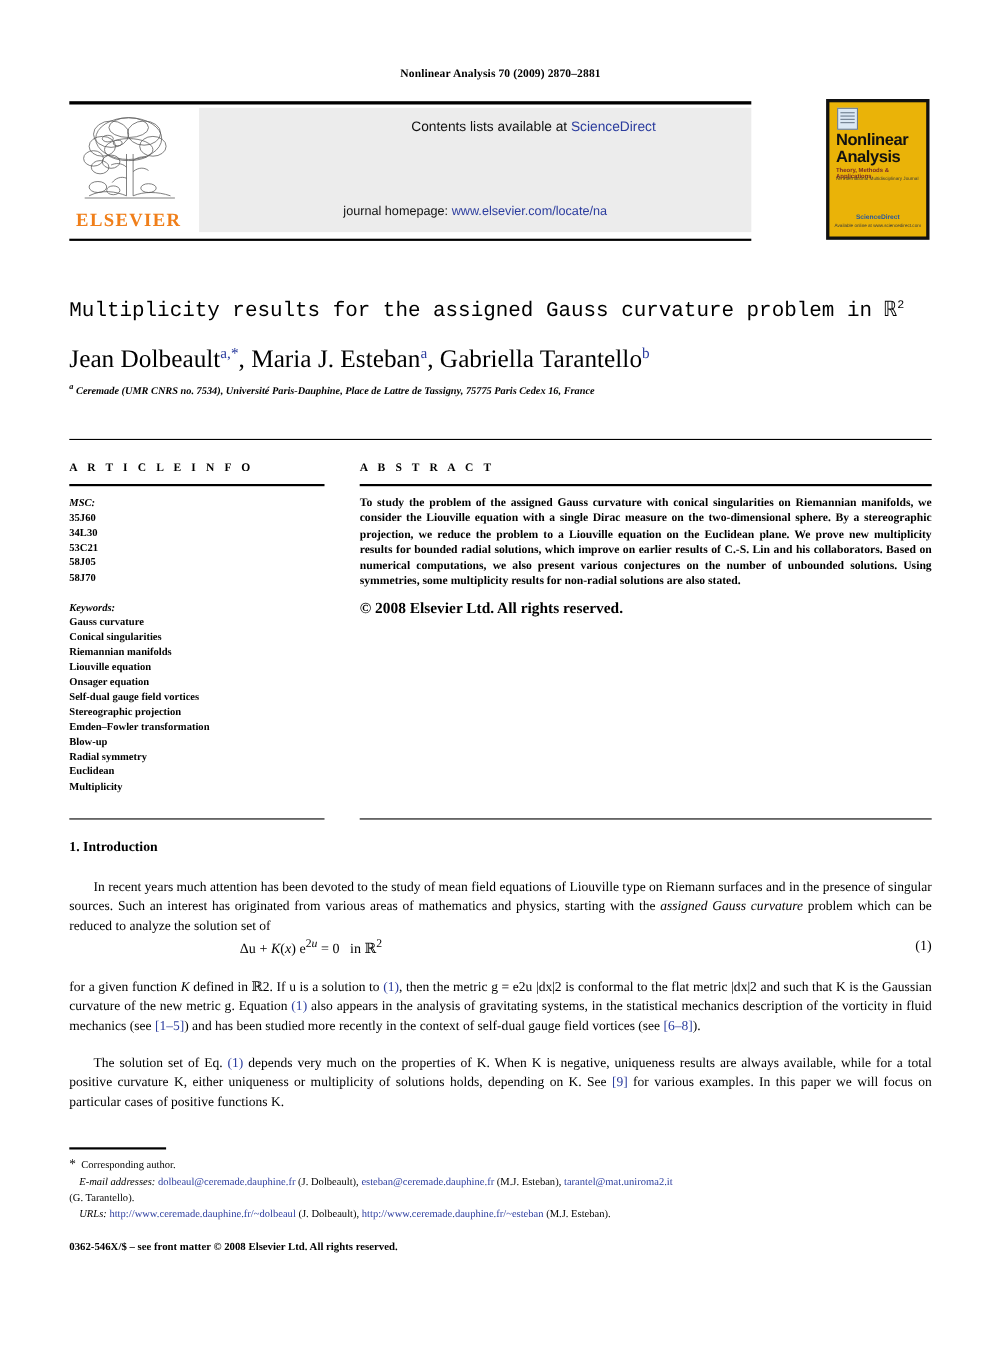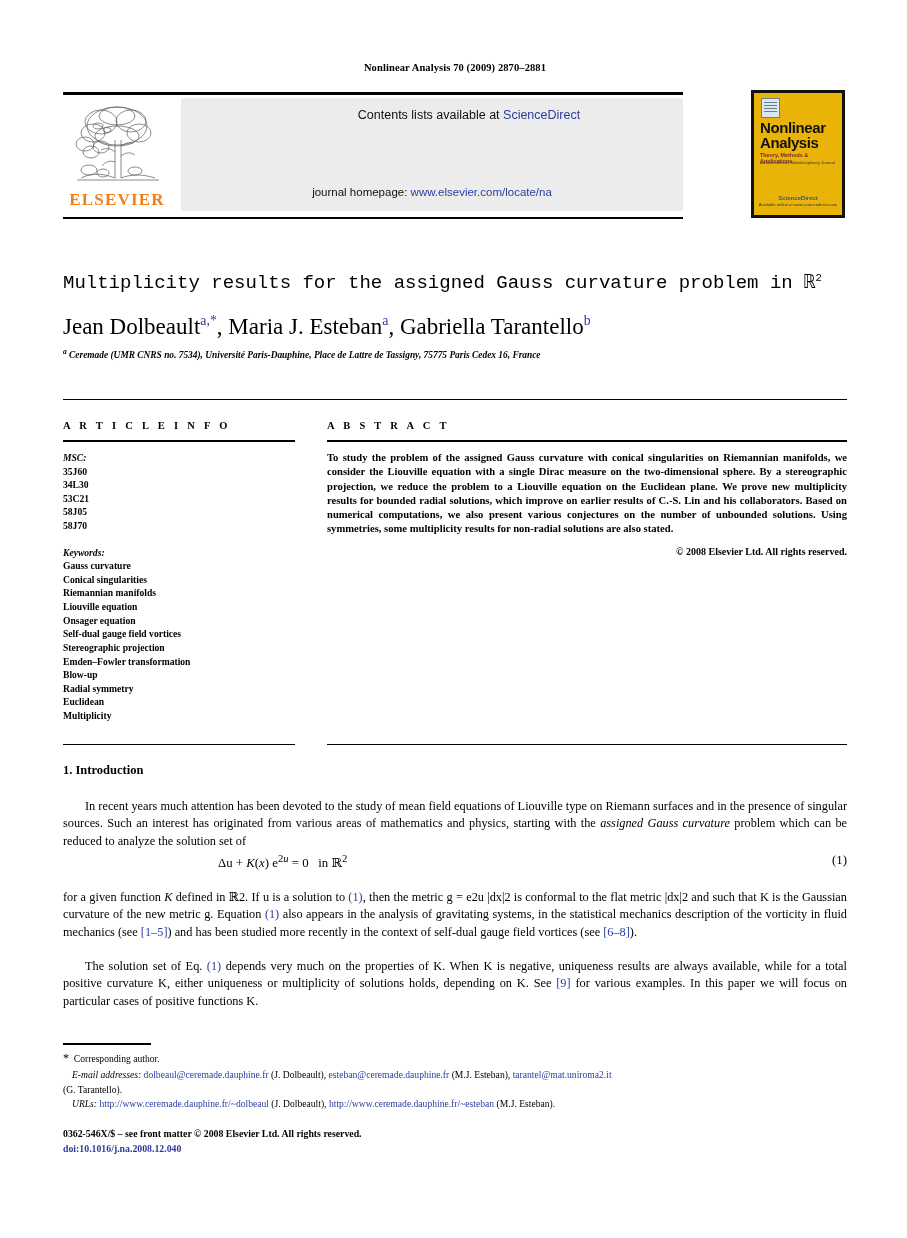--- a/index.html
+++ b/index.html
@@ -83,20 +83,21 @@
     background: #ececec;
   }
   .sd-line1 {
     position: absolute;
     left: 0; top: 10px;
     width: 576px;
     text-align: center;
     font-size: 12.5px;
     font-family: "Liberation Sans", sans-serif;
     color: #111;
+    padding-left: 16px;
   }
   .sd-link { color: #2b3c9e; }
   .sd-journal {
     position: absolute;
     left: 0; top: 38px;
     width: 502px;
     text-align: center;
     font-size: 26px;
     font-family: "Liberation Serif", serif;
     color: #111;
@@ -272,23 +273,22 @@
     width: 520px; height: 1px;
     background: #000;
   }
   .abs-body {
     font-size: 10.6px;
     font-weight: bold;
     line-height: 1.35;
     text-align: justify;
   }
   .abs-copy {
-    font-size: 10px;
-    font-weight: bold;
-    text-align: right;
+    font-size: 14px;
+    font-weight: bold;
     margin-top: 9px;
   }
 
   
   .intro-head {
     position: absolute;
     left: 63px; top: 763px;
     font-size: 12.5px;
     font-weight: bold;
   }
@@ -477,15 +477,14 @@
 
   <div class="body-text p3"><span class="indent"></span><span>The solution set of Eq. </span><span class="cite">(1)</span><span> depends very much on the properties of K. When K is negative, uniqueness results are always available, while for a total positive curvature K, either uniqueness or multiplicity of solutions holds, depending on K. See </span><span class="cite">[9]</span><span> for various examples. In this paper we will focus on particular cases of positive functions K.</span></div>
 
   <div class="foot-rule"></div>
   <div class="foot foot-corr"><span class="star">*</span>&nbsp; <span>Corresponding author.</span></div>
   <div class="foot foot-email"><span class="ital">E-mail addresses:</span> <span class="foot-link">dolbeaul@ceremade.dauphine.fr</span> <span>(J. Dolbeault),</span> <span class="foot-link">esteban@ceremade.dauphine.fr</span> <span>(M.J. Esteban),</span> <span class="foot-link">tarantel@mat.uniroma2.it</span></div>
   <div class="foot foot-urls"><span class="ital">URLs:</span> <span class="foot-link">http://www.ceremade.dauphine.fr/~dolbeaul</span> <span>(J. Dolbeault),</span> <span class="foot-link">http://www.ceremade.dauphine.fr/~esteban</span> <span>(M.J. Esteban).</span></div>
   <div class="foot foot-tar">(G. Tarantello).</div>
 
   <div class="imprint">0362-546X/$ – see front matter © 2008 Elsevier Ltd. All rights reserved.</div>
-  <div class="doi">doi:10.1016/j.na.2008.12.040</div>
 
 </div>
 
 </body></html>

